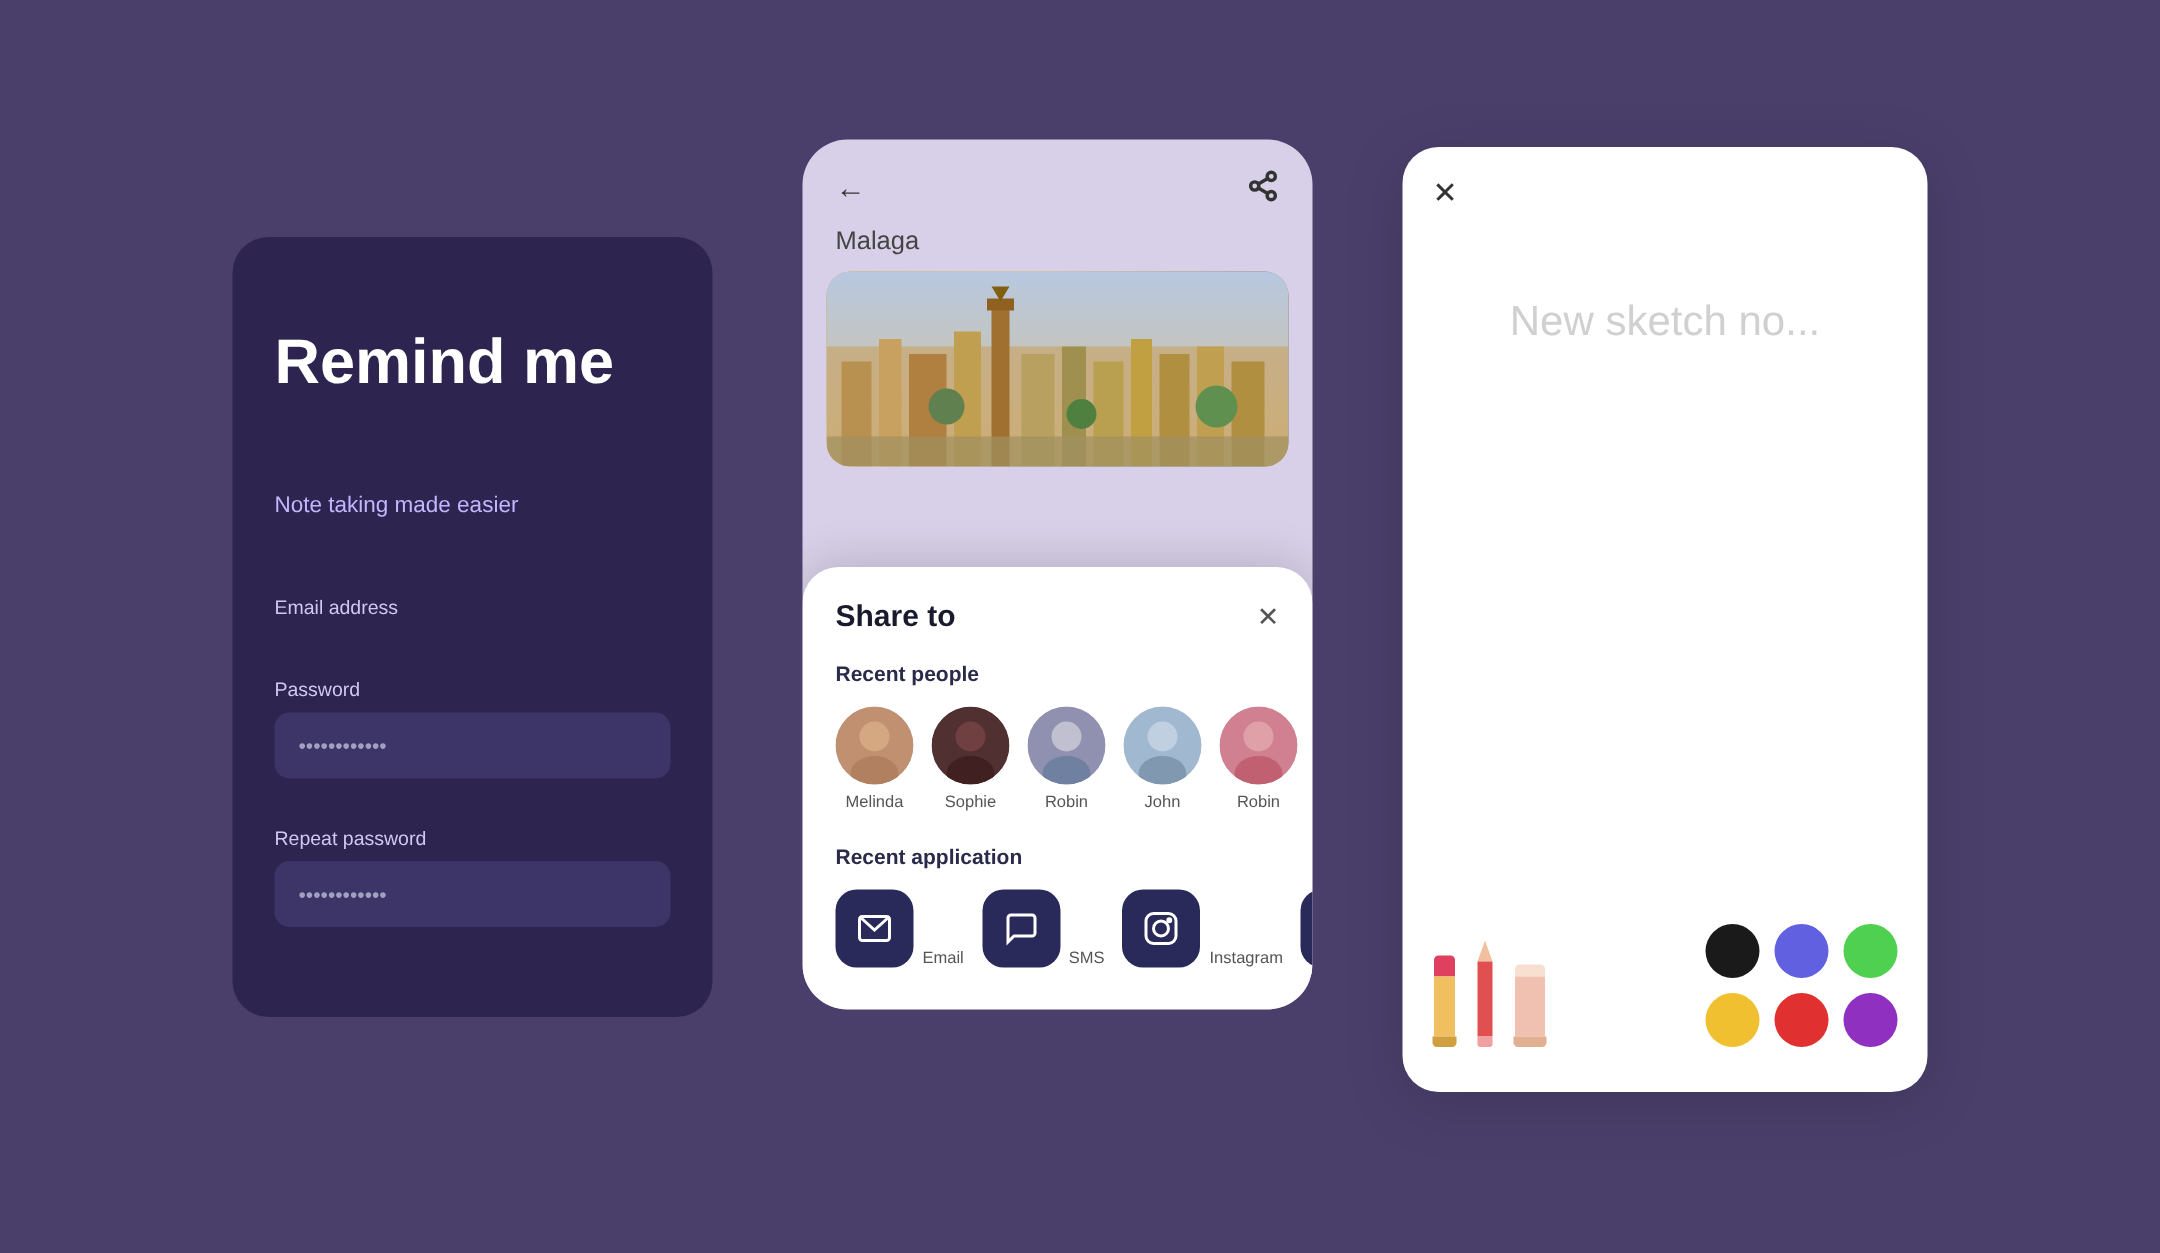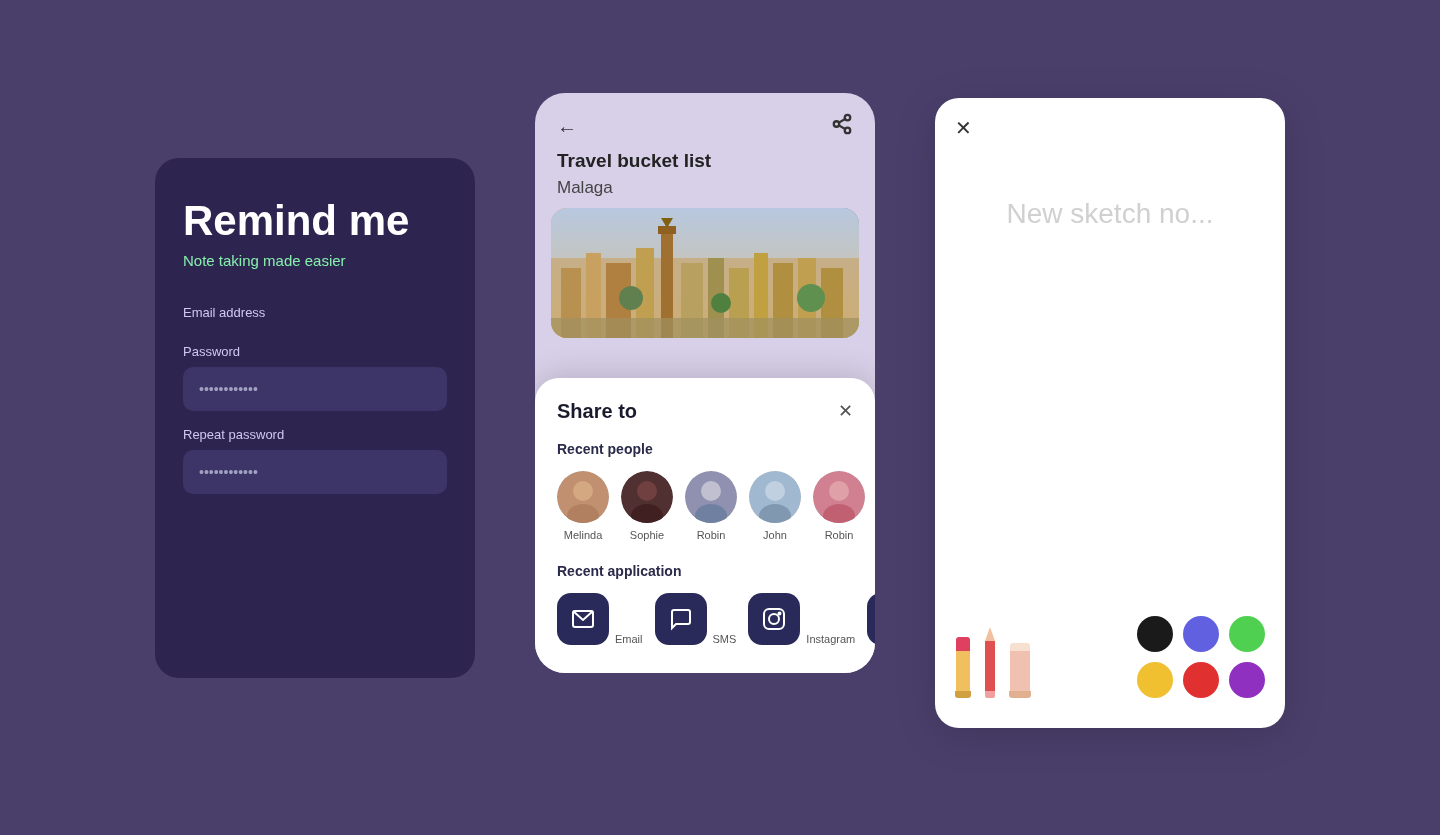--- a/index.html
+++ b/index.html
@@ -15,36 +15,37 @@
       font-family: -apple-system, BlinkMacSystemFont, 'Segoe UI', sans-serif;
       overflow: hidden;
     }
 
     
     .card-remind {
       background: #2d2550;
       border-radius: 24px;
       width: 320px;
       min-height: 520px;
-      padding: 40px 28px 36px;
+      padding: 60px 28px 36px;
       display: flex;
       flex-direction: column;
-      gap: 0;
+      gap: 16px;
     }
     .remind-title {
       font-size: 42px;
       font-weight: 800;
       color: #fff;
       line-height: 1.1;
       margin-bottom: 8px;
     }
     .remind-subtitle {
       font-size: 15px;
-      color: #86efac;
+      color: #c4b5fd;
       margin-bottom: 36px;
+      margin-top: 40px;
     }
     .form-group { margin-bottom: 16px; }
     .form-label {
       font-size: 13px;
       color: #d0c8f0;
       margin-bottom: 8px;
       display: block;
     }
     .form-input {
       width: 100%;
@@ -298,21 +299,20 @@
       <span class="travel-nav-icon">
         <svg width="22" height="22" viewBox="0 0 24 24" fill="none" stroke="#333" stroke-width="2.5" stroke-linecap="round" stroke-linejoin="round">
           <circle cx="18" cy="5" r="3"></circle>
             <circle cx="6" cy="12" r="3"></circle>
             <circle cx="18" cy="19" r="3"></circle>
           <line x1="8.59" y1="13.51" x2="15.42" y2="17.49"></line>
           <line x1="15.41" y1="6.51" x2="8.59" y2="10.49"></line>
         </svg>
       </span>
     </div>
-    <div class="travel-title">Travel bucket list</div>
     <div class="travel-city">Malaga</div>
     <div class="travel-image">
       <svg width="100%" height="100%" viewBox="0 0 308 130" xmlns="http://www.w3.org/2000/svg">
         <defs>
           <linearGradient id="sky" x1="0%" y1="0%" x2="0%" y2="100%">
             <stop offset="0%" style="stop-color:#b8c8e0"></stop>
             <stop offset="100%" style="stop-color:#d4c090"></stop>
           </linearGradient>
         </defs>
         <rect width="308" height="130" fill="url(#sky)"></rect>

